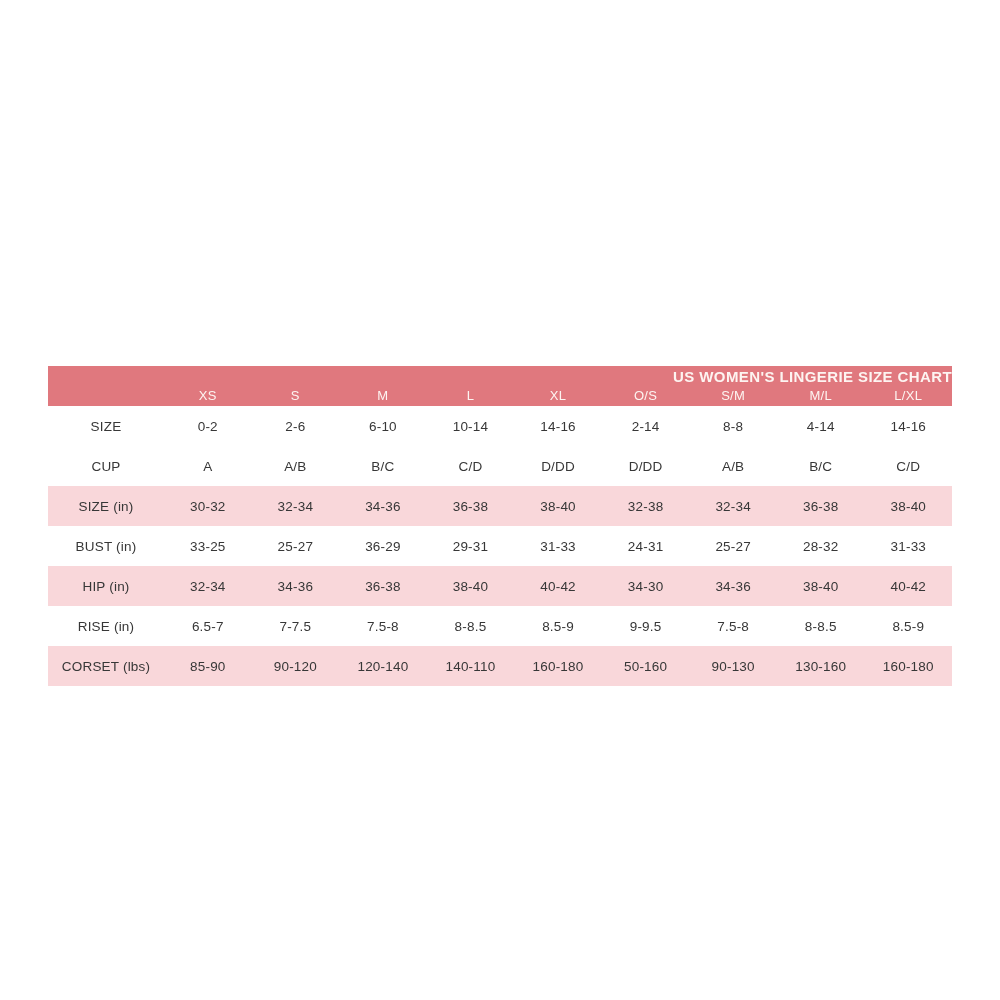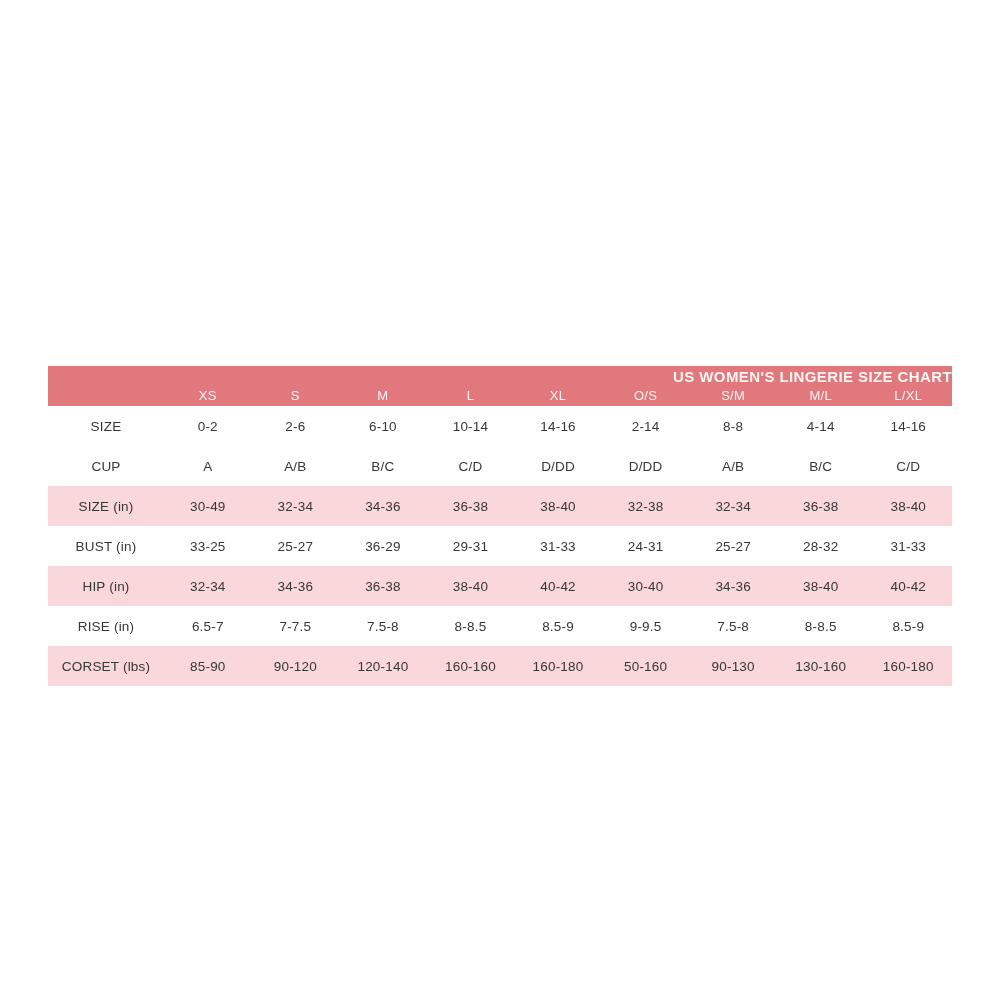--- a/index.html
+++ b/index.html
@@ -82,21 +82,21 @@
           <div class="cell">B/C</div>
           <div class="cell">C/D</div>
           <div class="cell">D/DD</div>
           <div class="cell">D/DD</div>
           <div class="cell">A/B</div>
           <div class="cell">B/C</div>
           <div class="cell">C/D</div>
         </div>
         <div class="data-row alt">
           <div class="label">SIZE (in)</div>
-          <div class="cell">30-49</div>
+          <div class="cell">30-32</div>
           <div class="cell">32-34</div>
           <div class="cell">34-36</div>
           <div class="cell">36-38</div>
           <div class="cell">38-40</div>
           <div class="cell">32-38</div>
           <div class="cell">32-34</div>
           <div class="cell">36-38</div>
           <div class="cell">38-40</div>
         </div>
         <div class="data-row plain">
@@ -111,21 +111,21 @@
           <div class="cell">28-32</div>
           <div class="cell">31-33</div>
         </div>
         <div class="data-row alt">
           <div class="label">HIP (in)</div>
           <div class="cell">32-34</div>
           <div class="cell">34-36</div>
           <div class="cell">36-38</div>
           <div class="cell">38-40</div>
           <div class="cell">40-42</div>
-          <div class="cell">30-40</div>
+          <div class="cell">34-30</div>
           <div class="cell">34-36</div>
           <div class="cell">38-40</div>
           <div class="cell">40-42</div>
         </div>
         <div class="data-row plain">
           <div class="label">RISE (in)</div>
           <div class="cell">6.5-7</div>
           <div class="cell">7-7.5</div>
           <div class="cell">7.5-8</div>
           <div class="cell">8-8.5</div>
@@ -133,21 +133,21 @@
           <div class="cell">9-9.5</div>
           <div class="cell">7.5-8</div>
           <div class="cell">8-8.5</div>
           <div class="cell">8.5-9</div>
         </div>
         <div class="data-row alt">
           <div class="label">CORSET (lbs)</div>
           <div class="cell">85-90</div>
           <div class="cell">90-120</div>
           <div class="cell">120-140</div>
-          <div class="cell">160-160</div>
+          <div class="cell">140-110</div>
           <div class="cell">160-180</div>
           <div class="cell">50-160</div>
           <div class="cell">90-130</div>
           <div class="cell">130-160</div>
           <div class="cell">160-180</div>
         </div>
       </div>
   </div>
 </div>
 

